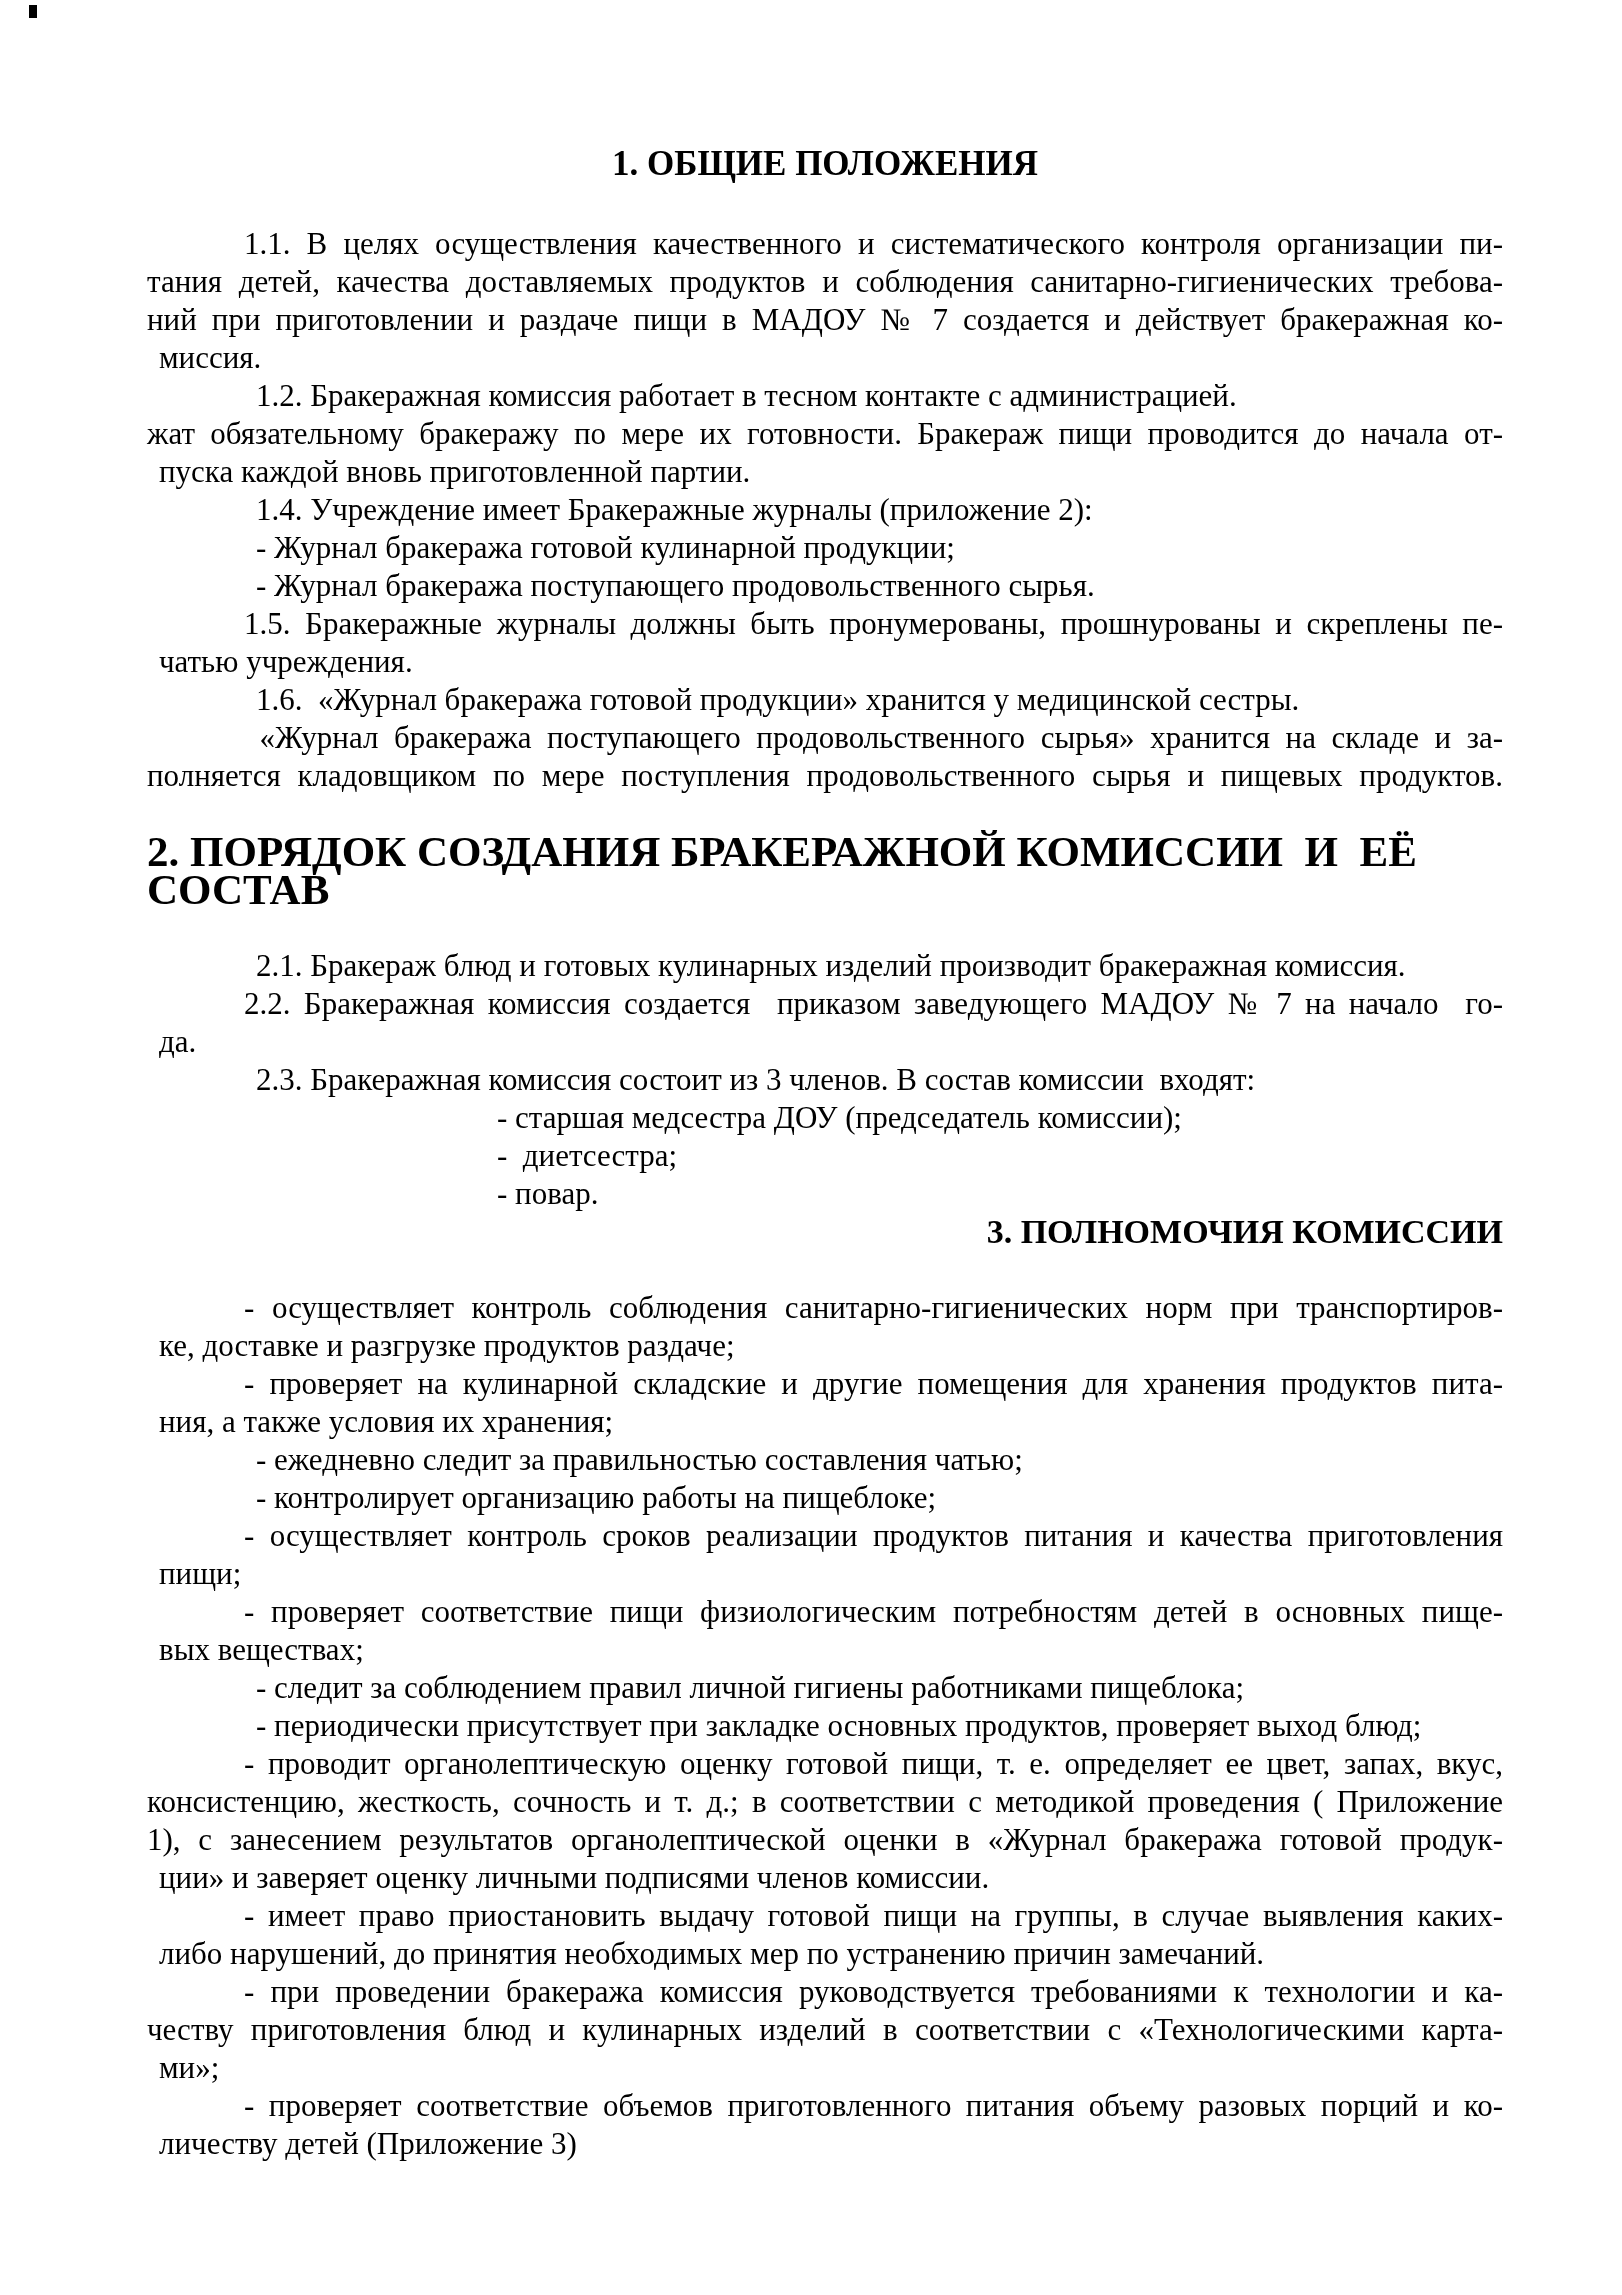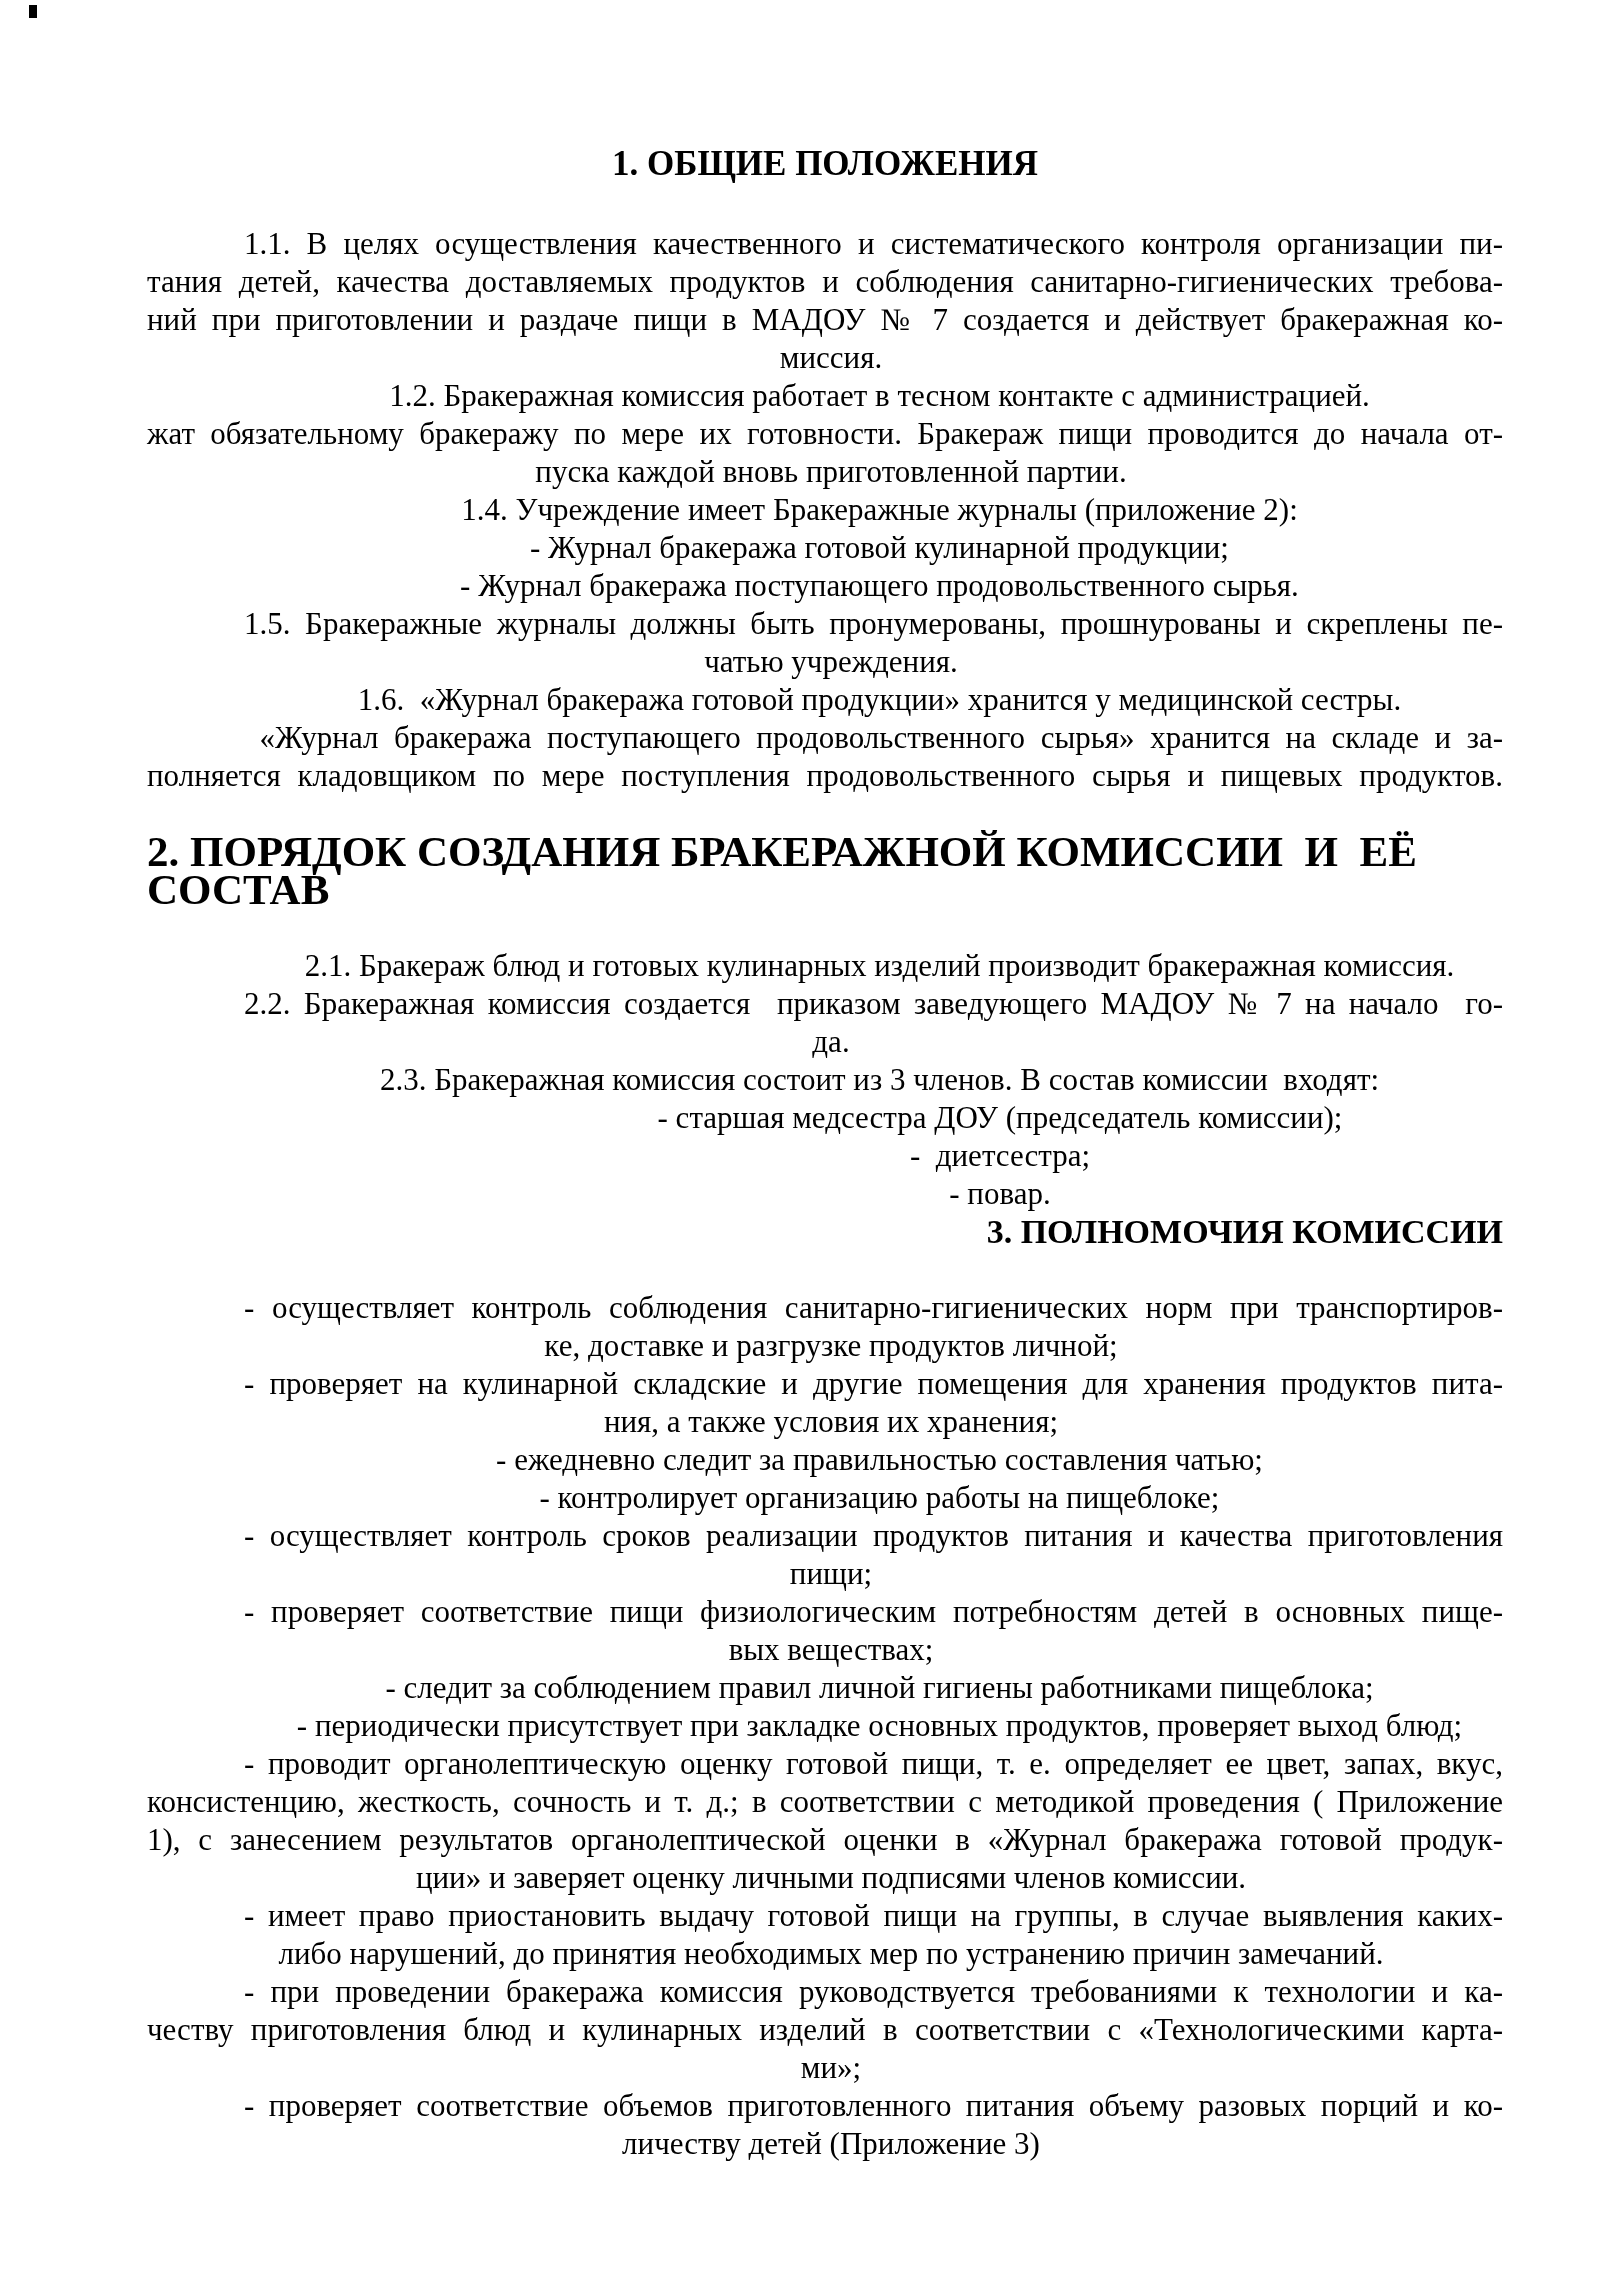--- a/index.html
+++ b/index.html
@@ -13,21 +13,21 @@
     color: #000000;
     font-family: "Liberation Serif", "DejaVu Serif", serif;
     font-size: 31px;
     line-height: 38px;
     overflow: hidden;
   }
   .para { margin: 0; }
   .line { white-space: pre-wrap; min-height: 38px; }
   
   .s-j, .s-fj { text-align: justify; text-align-last: justify; }
-  .s-l, .s-fl, .s-bl { text-align: center; margin-left: 12px; }
+  .s-l, .s-fl, .s-bl { text-align: left; margin-left: 12px; }
   .s-fj, .s-fl { text-indent: 97px; }
   .s-bl { text-indent: 338px; }
   .heading {
     font-weight: bold;
     white-space: pre-wrap;
   }
   .h-title   { font-size: 35px; line-height: 46px; text-align: center; margin: 0 0 38px 0; }
   .h-center  { font-size: 43px; line-height: 38px; margin: 38px 0 38px 0; }
   .h-indent  { font-size: 34px; line-height: 38px; text-align: right; text-indent: 97px; margin: 0 0 38px 0; }
   .artifact {
@@ -92,21 +92,21 @@
     </div>
     <div class="para">
       <div class="line s-bl">-  диетсестра;</div>
     </div>
     <div class="para">
       <div class="line s-bl">- повар.</div>
     </div>
     <div class="heading h-indent">3. ПОЛНОМОЧИЯ КОМИССИИ</div>
     <div class="para">
       <div class="line s-fj">- осуществляет контроль соблюдения санитарно-гигиенических норм при транспортиров-</div>
-      <div class="line s-l">ке, доставке и разгрузке продуктов личной;</div>
+      <div class="line s-l">ке, доставке и разгрузке продуктов раздаче;</div>
     </div>
     <div class="para">
       <div class="line s-fj">- проверяет на кулинарной складские и другие помещения для хранения продуктов пита-</div>
       <div class="line s-l">ния, а также условия их хранения;</div>
     </div>
     <div class="para">
       <div class="line s-fl">- ежедневно следит за правильностью составления чатью;</div>
     </div>
     <div class="para">
       <div class="line s-fl">- контролирует организацию работы на пищеблоке;</div>

